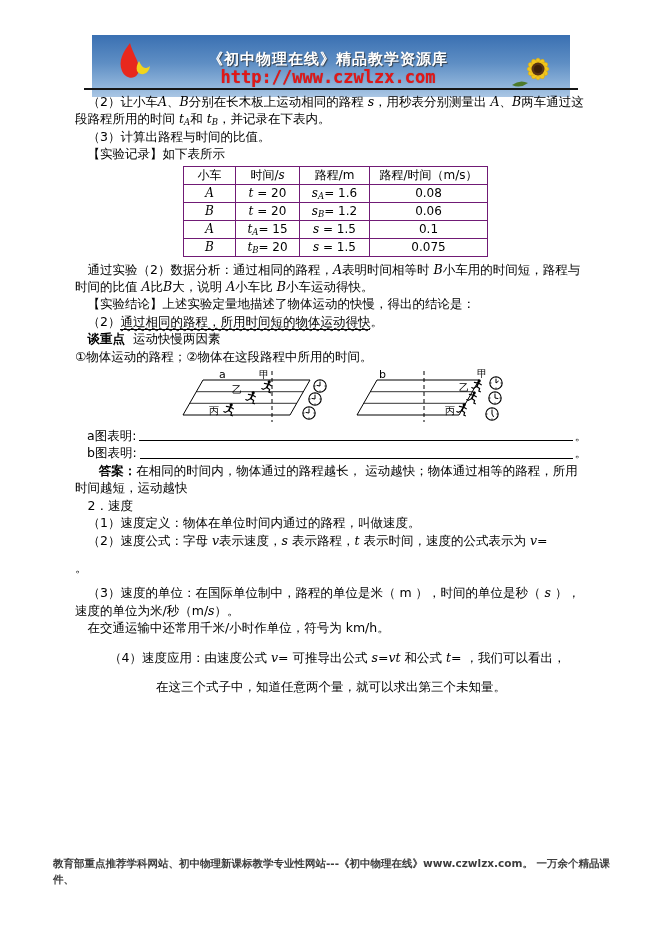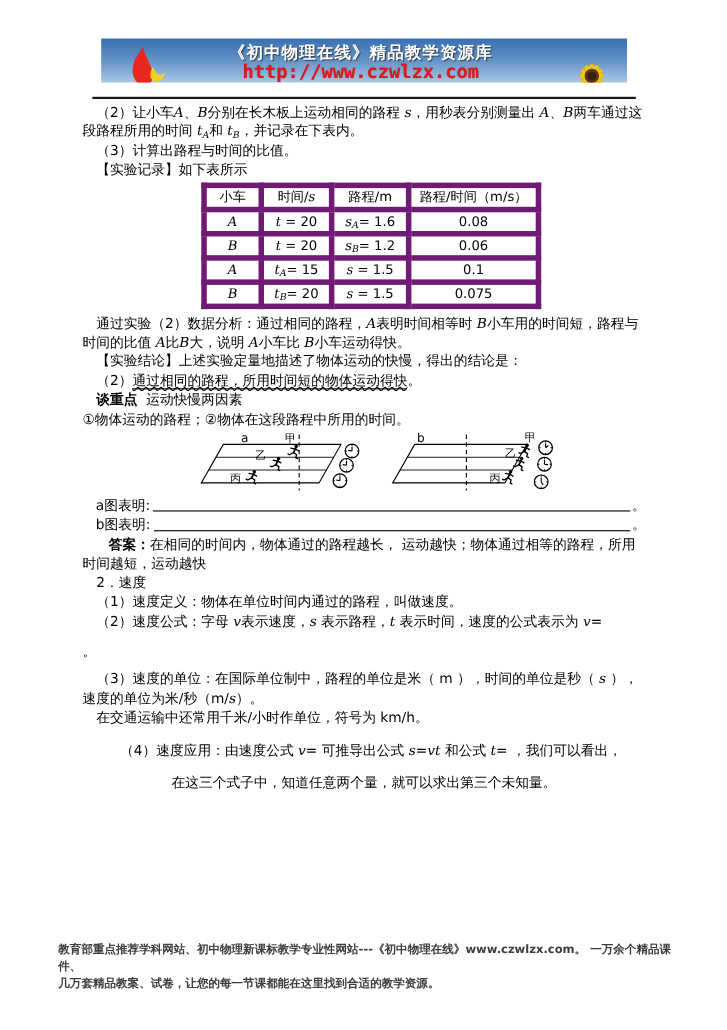--- a/index.html
+++ b/index.html
@@ -1,19 +1,19 @@
 <!DOCTYPE html>
 <html><head>
 <meta charset="utf-8">
 <style>
   html,body{margin:0;padding:0;background:#fff;}
   .page{position:relative;width:661px;height:936px;background:#fff;overflow:hidden;
         font-family:"DejaVu Sans",sans-serif;font-size:12.5px;color:#000;}
   
-  .banner{position:absolute;left:92px;top:35px;width:478px;height:40px;
+  .banner{position:absolute;left:92px;top:35px;width:478px;height:62px;
           background:linear-gradient(180deg,#3a70b2 0%,#5e8ec4 45%,#93b7dc 85%,#aac6e4 100%);
           display:flex;align-items:center;overflow:hidden;}
   .banner-logo{flex:0 0 72px;height:100%;position:relative;}
   .banner-text{flex:1;text-align:center;line-height:1.1;padding-top:6px;}
   .banner-title{color:#fff;font-weight:bold;font-size:15px;letter-spacing:1px;
                 text-shadow:1px 1px 1px rgba(40,40,40,.8);}
   .banner-url{color:#e01818;font-weight:bold;font-size:17px;font-family:"DejaVu Sans Mono",monospace;
               text-shadow:0 0 1px rgba(120,0,0,.5);}
   .banner-flower{flex:0 0 78px;height:100%;position:relative;}
   .banner-underline{position:absolute;left:84px;top:88px;width:494px;height:2px;background:#161616;}
@@ -21,21 +21,21 @@
   .content{position:absolute;left:75px;top:93px;width:512px;line-height:17.4px;}
   p{margin:0;}
   .ind{text-indent:1em;}
   .ind2{text-indent:1.9em;}
   .b{font-weight:bold;}
   .var{font-family:"DejaVu Serif",serif;font-style:italic;}
   sub{font-size:8.5px;font-style:italic;vertical-align:-2px;line-height:0;}
   .u{border-bottom:1px solid #000;text-decoration-line:underline;
      text-decoration-style:wavy;text-decoration-thickness:1px;}
   table.rec{border-collapse:collapse;margin:3px 0 4px 108px;}
-  table.rec td{border:5px solid #701a75;text-align:center;padding:0 6px;height:17px;
+  table.rec td{border:1px solid #701a75;text-align:center;padding:0 6px;height:17px;
                font-size:12px;line-height:15px;white-space:nowrap;}
   .figrow{display:flex;gap:6px;margin:2px 0 2px 100px;align-items:flex-start;}
   .fill{display:flex;align-items:flex-end;padding-left:12px;}
   .fill .blank{flex:1;border-bottom:1px solid #000;margin:0 2px 3px 3px;height:12px;}
   .gapline{margin-top:10px;margin-bottom:8px;}
   .wide{line-height:29px;text-align:center;}
   
   .footer{position:absolute;left:53px;top:856px;width:560px;font-size:10.5px;
           font-weight:bold;color:#3d3d3d;line-height:15.5px;}
 </style>
@@ -219,16 +219,15 @@
     <p class="gapline">。</p>
     <p class="ind"><span>（3）速度的单位：在国际单位制中，路程的单位是米（ m ），时间的单位是秒（ </span><span class="var">s</span><span> ），速度的单位为米/秒（m/</span><span class="var">s</span><span>）。</span></p>
     <p class="ind">在交通运输中还常用千米/小时作单位，符号为  km/h。</p>
     <p class="ind wide" style="margin-top:6px"><span>（4）速度应用：由速度公式 </span><span class="var">v</span><span>=  可推导出公式 </span><span class="var">s</span><span>=</span><span class="var">vt</span><span> 和公式 </span><span class="var">t</span><span>=  ，我们可以看出，</span></p>
     <p class="wide">在这三个式子中，知道任意两个量，就可以求出第三个未知量。</p>
 
   </div>
 
   <div class="footer">
     <div>教育部重点推荐学科网站、初中物理新课标教学专业性网站---《初中物理在线》www.czwlzx.com。 一万余个精品课件、</div>
-    <div>几万套精品教案、试卷，让您的每一节课都能在这里找到合适的教学资源。</div>
   </div>
 
 </div>
 
 </body></html>

